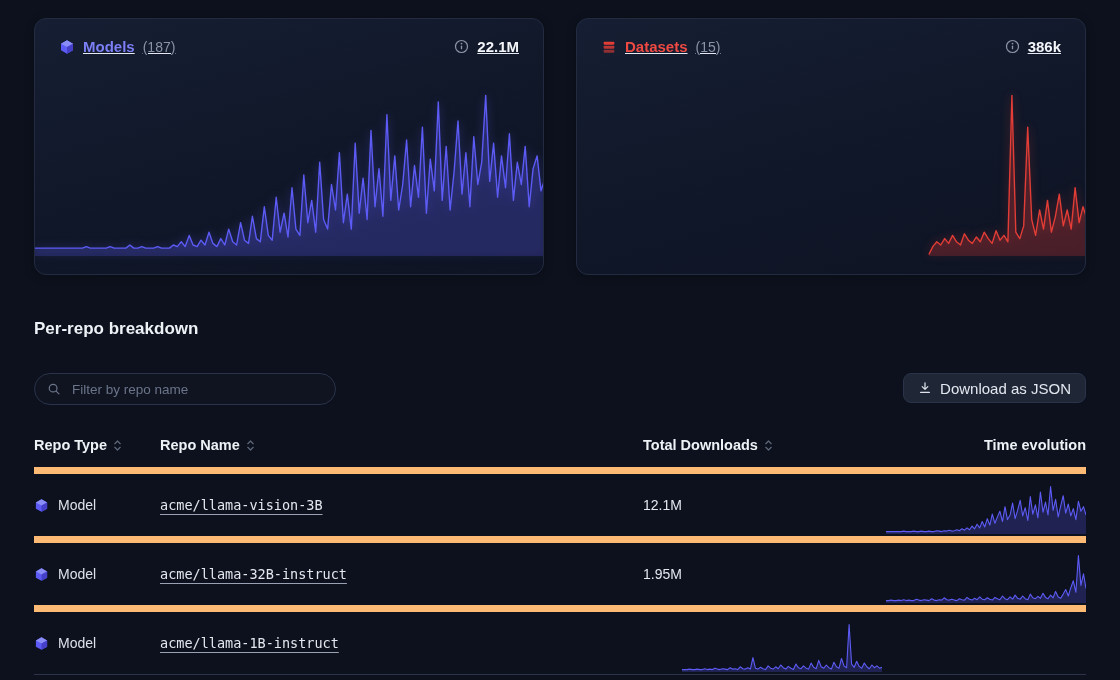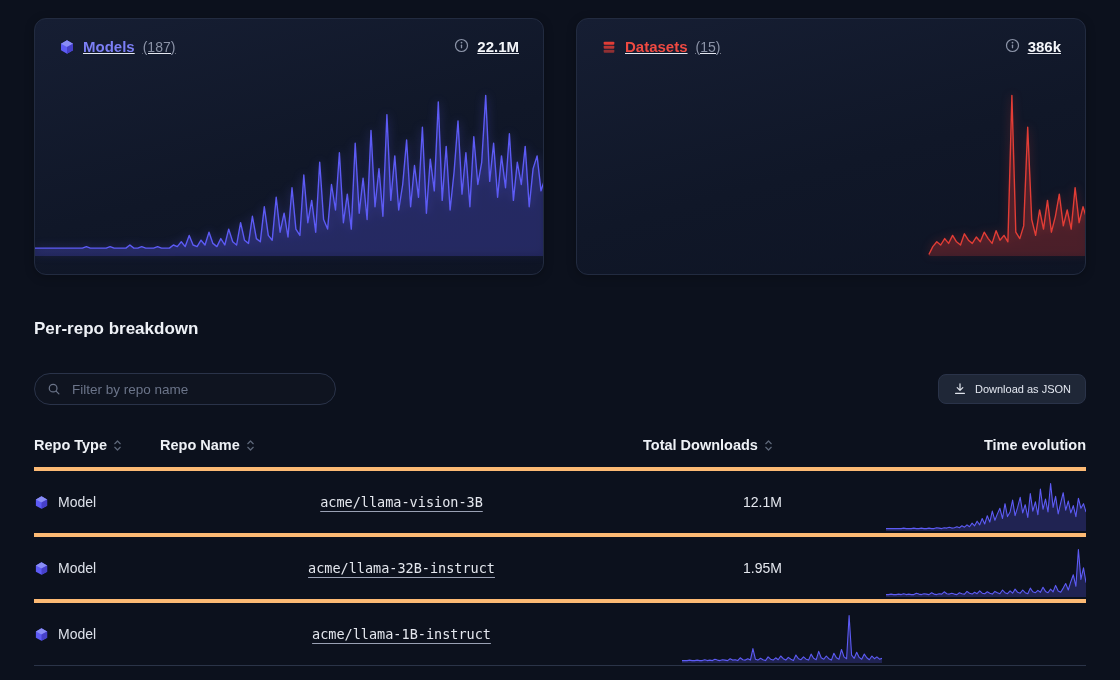--- a/index.html
+++ b/index.html
@@ -8,43 +8,43 @@
   
   .cards{display:flex;gap:32px;text-decoration:underline;}
   .card{position:relative;width:510px;height:255px;border-radius:12px;overflow:hidden;
     background:linear-gradient(165deg,#161e33 0%,#101728 55%,#0e1424 100%);
     border:1px solid #222b40;box-shadow:0 2px 10px rgba(0,0,0,.25);}
   .card-head{display:flex;align-items:center;gap:8px;padding:19px 24px 0;position:relative;z-index:2;}
   .card-title{font-weight:700;font-size:15px;}
   .card-title.models{color:#7c7ff5;}
   .card-title.datasets{color:#ef4a42;}
   .card-count{color:#8b93a7;font-size:14px;}
-  .head-right{margin-left:auto;display:flex;align-items:flex-start;gap:8px;}
+  .head-right{margin-left:auto;display:flex;align-items:center;gap:8px;}
   .card-total{font-weight:700;font-size:15px;color:#f3f5f9;}
   .card-chart{position:absolute;left:0;bottom:18px;display:block;z-index:1;}
   .glow-blue{filter:drop-shadow(0 0 5px rgba(93,91,245,.45));}
   .glow-red{filter:drop-shadow(0 0 5px rgba(226,61,54,.4));}
   
   .section-title{margin:44px 0 0;font-size:17px;font-weight:700;color:#eef1f6;}
-  .controls{margin-top:34px;display:flex;align-items:center;}
+  .controls{margin-top:34px;display:flex;align-items:flex-start;}
   .search{display:flex;align-items:center;gap:9px;width:276px;height:30px;border:1px solid #2a3349;
     border-radius:16px;padding:0 12px;background:rgba(255,255,255,.015);}
   .search input{flex:1;background:transparent;border:none;outline:none;color:#dfe3ec;font-size:13.5px;
     font-family:"Liberation Sans",sans-serif;}
   .search input::placeholder{color:#6b7489;}
   .dl-btn{margin-left:auto;display:flex;align-items:center;gap:8px;height:30px;padding:0 14px;
-    background:#1f2737;border:1px solid #2a3349;border-radius:8px;color:#e3e7f0;font-size:11px;
+    background:#1f2737;border:1px solid #2a3349;border-radius:8px;color:#e3e7f0;font-size:15px;
     cursor:pointer;font-family:"Liberation Sans",sans-serif;}
   
   .table{margin-top:18px;}
   .thead,.trow{display:grid;grid-template-columns:126px 483px 239px 1fr;align-items:center;}
   .thead{height:44px;}
   .th{display:flex;gap:6px;font-weight:700;font-size:14.5px;color:#eef1f6;}
   .th.right{justify-content:flex-end;}
-  .trow{height:62px;border-top:4px solid #fdba74;text-align:center;}
+  .trow{height:62px;border-top:7px solid #fdba74;}
   .trow:last-child{border-bottom:1px solid #2b3448;}
   .td.type{display:flex;align-items:center;gap:9px;font-size:14px;color:#dde1ea;}
   .td.name a{font-family:"DejaVu Sans Mono",monospace;font-size:13.5px;color:#e4e7ee;
     text-decoration:underline;text-underline-offset:4px;text-decoration-thickness:1px;
     text-decoration-color:#9aa1b4;cursor:pointer;}
   .td.dl{font-size:14px;color:#e4e7ee;}
   .td.spark{display:flex;justify-content:flex-end;align-items:flex-end;height:100%;padding-bottom:5px;}
   .icon{display:inline-flex;align-items:center;justify-content:center;line-height:0;}
 </style>
 </head>

